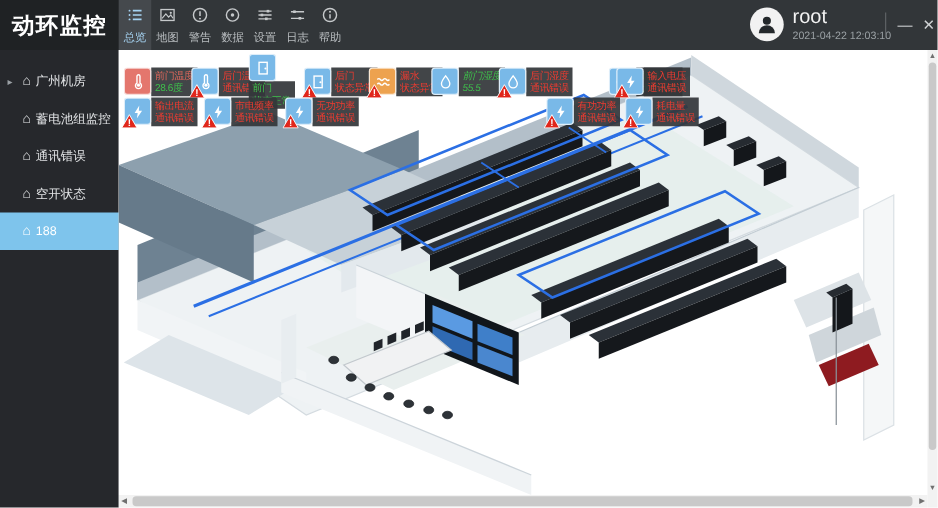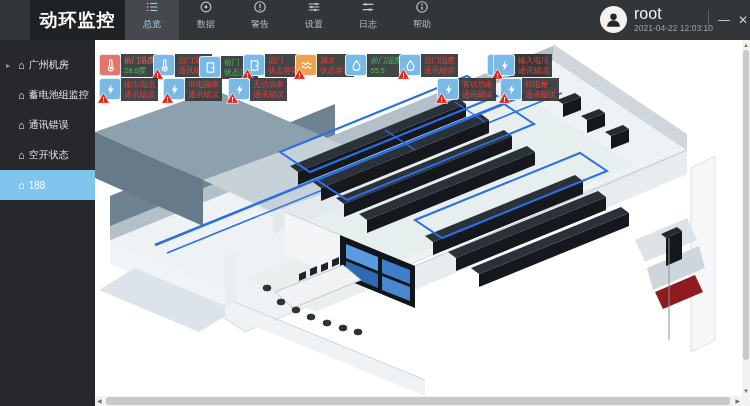--- a/index.html
+++ b/index.html
@@ -1,24 +1,24 @@
 <!DOCTYPE html>
 <html><head>
 <meta charset="utf-8">
 <style>
   html,body{margin:0;padding:0;width:750px;height:406px;overflow:hidden;
     font-family:"Liberation Sans","DejaVu Sans",sans-serif;background:#fff;}
   *{box-sizing:border-box;}
   
   .titlebar{position:absolute;left:0;top:0;width:750px;height:40px;background:#323639;display:flex;}
   .app-title{width:95px;height:40px;background:#1f2224;color:#fff;font-size:18px;font-weight:bold;
-    display:flex;align-items:center;justify-content:center;letter-spacing:1px;flex:none;margin-left:30px;}
+    display:flex;align-items:center;justify-content:center;letter-spacing:1px;flex:none;}
   .nav{display:flex;height:40px;}
-  .nav-item{width:54px;height:40px;display:flex;flex-direction:column;align-items:center;
-    gap:2px;color:#b9bdc0;cursor:pointer;}
+  .nav-item{width:26px;height:40px;display:flex;flex-direction:column;align-items:center;
+    justify-content:center;gap:2px;color:#b9bdc0;cursor:pointer;}
   .nav-item svg{width:14px;height:14px;color:#c6c9cb;}
   .nav-item .nav-label{font-size:9px;line-height:1;}
   .nav-item.active{background:#45494d;color:#a5d2f1;}
   .nav-item.active svg{color:#a5d2f1;}
   .user-area{position:absolute;left:600px;top:6px;display:flex;align-items:center;gap:7px;}
   .avatar{width:27px;height:27px;border-radius:50%;background:#f2f2f2;display:flex;align-items:center;justify-content:center;}
   .avatar svg{width:19px;height:19px;}
   .user-text{display:flex;flex-direction:column;gap:2px;}
   .user-name{color:#f2f2f2;font-size:16px;line-height:1;}
   .user-time{color:#9aa0a4;font-size:8.5px;line-height:1;}
@@ -66,32 +66,40 @@
         <span><svg viewBox="0 0 16 16">
             <circle cx="3" cy="4" r="0.9" fill="currentColor"></circle>
             <circle cx="3" cy="8" r="0.9" fill="currentColor"></circle>
             <circle cx="3" cy="12" r="0.9" fill="currentColor"></circle>
             <path d="M6 4h8M6 8h8M6 12h8" stroke="currentColor" stroke-width="1.4"></path>
           </svg></span>
         <span class="nav-label">总览</span>
       </div>
       <div class="nav-item">
         <span><svg viewBox="0 0 16 16">
-            <circle cx="8" cy="8" r="5.6" fill="none" stroke="currentColor" stroke-width="1.3"></circle>
-            <circle cx="8" cy="8" r="1.6" fill="currentColor"></circle>
-          </svg></span>
-        <span class="nav-label">数据</span>
+            <rect x="2" y="3" width="12" height="10" fill="none" stroke="currentColor" stroke-width="1.2"></rect>
+            <path d="M3 11l3.5-4 2.5 3 2-2 2 3" fill="none" stroke="currentColor" stroke-width="1.1"></path>
+            <circle cx="11" cy="6" r="1" fill="currentColor"></circle>
+          </svg></span>
+        <span class="nav-label">地图</span>
       </div>
       <div class="nav-item">
         <span><svg viewBox="0 0 16 16">
             <circle cx="8" cy="8" r="6" fill="none" stroke="currentColor" stroke-width="1.3"></circle>
             <path d="M8 4.5v4.5" stroke="currentColor" stroke-width="1.4"></path>
             <circle cx="8" cy="11.3" r="0.9" fill="currentColor"></circle>
           </svg></span>
         <span class="nav-label">警告</span>
+      </div>
+      <div class="nav-item">
+        <span><svg viewBox="0 0 16 16">
+            <circle cx="8" cy="8" r="5.6" fill="none" stroke="currentColor" stroke-width="1.3"></circle>
+            <circle cx="8" cy="8" r="1.6" fill="currentColor"></circle>
+          </svg></span>
+        <span class="nav-label">数据</span>
       </div>
       <div class="nav-item">
         <span><svg viewBox="0 0 16 16">
             <path d="M2 4.5h12M2 8h12M2 11.5h12" stroke="currentColor" stroke-width="1.2"></path>
             <rect x="9.5" y="3.3" width="2.4" height="2.4" fill="currentColor"></rect>
             <rect x="4" y="6.8" width="2.4" height="2.4" fill="currentColor"></rect>
             <rect x="8" y="10.3" width="2.4" height="2.4" fill="currentColor"></rect>
           </svg></span>
         <span class="nav-label">设置</span>
       </div>
@@ -276,21 +284,21 @@
           <span class="bwarn"><svg viewBox="0 0 14 13">
               <polygon points="7,0.8 13.6,12.2 0.4,12.2" fill="#e0261b" stroke="#fff" stroke-width="0.8"></polygon>
               <text x="7" y="10.6" text-anchor="middle" font-size="8.5" font-weight="bold" fill="#fff">!</text>
             </svg></span>
         </div>
         <div class="blabel">
           <span style="color:#ef3b30">后门温度</span>
           <span style="color:#ef3b30">通讯错误</span>
         </div>
       </div>
-      <div class="badge" style="left: 104px; top: 16px;">
+      <div class="badge" style="left: 104px; top: 3px; flex-direction: column;">
         <div class="bicon" style="background:#79b9e8">
           <svg class="glyph" viewBox="0 0 14 14">
             <rect x="3.5" y="2" width="7" height="10" fill="none" stroke="#fff" stroke-width="1.2"></rect>
             <circle cx="9" cy="7.3" r="0.9" fill="#fff"></circle>
           </svg>
         </div>
         <div class="blabel">
           <span style="color:#3ec14b">前门</span>
           <span style="color:#3ec14b">状态正常</span>
         </div>

